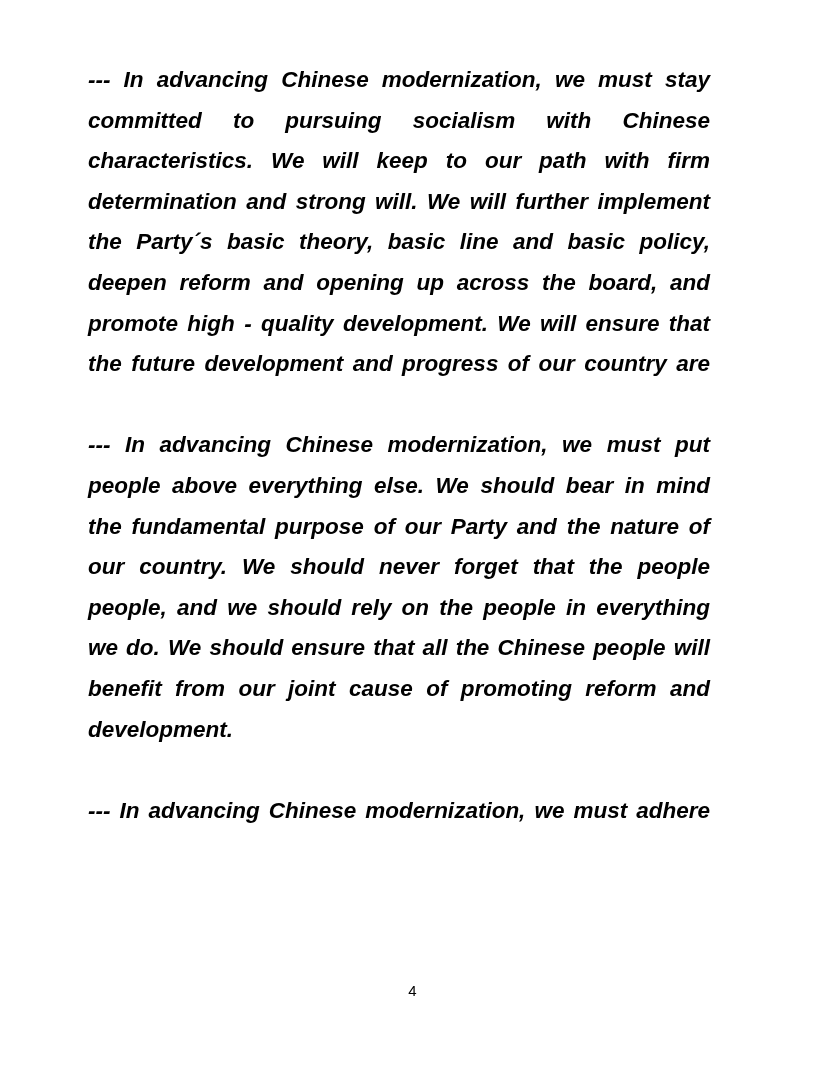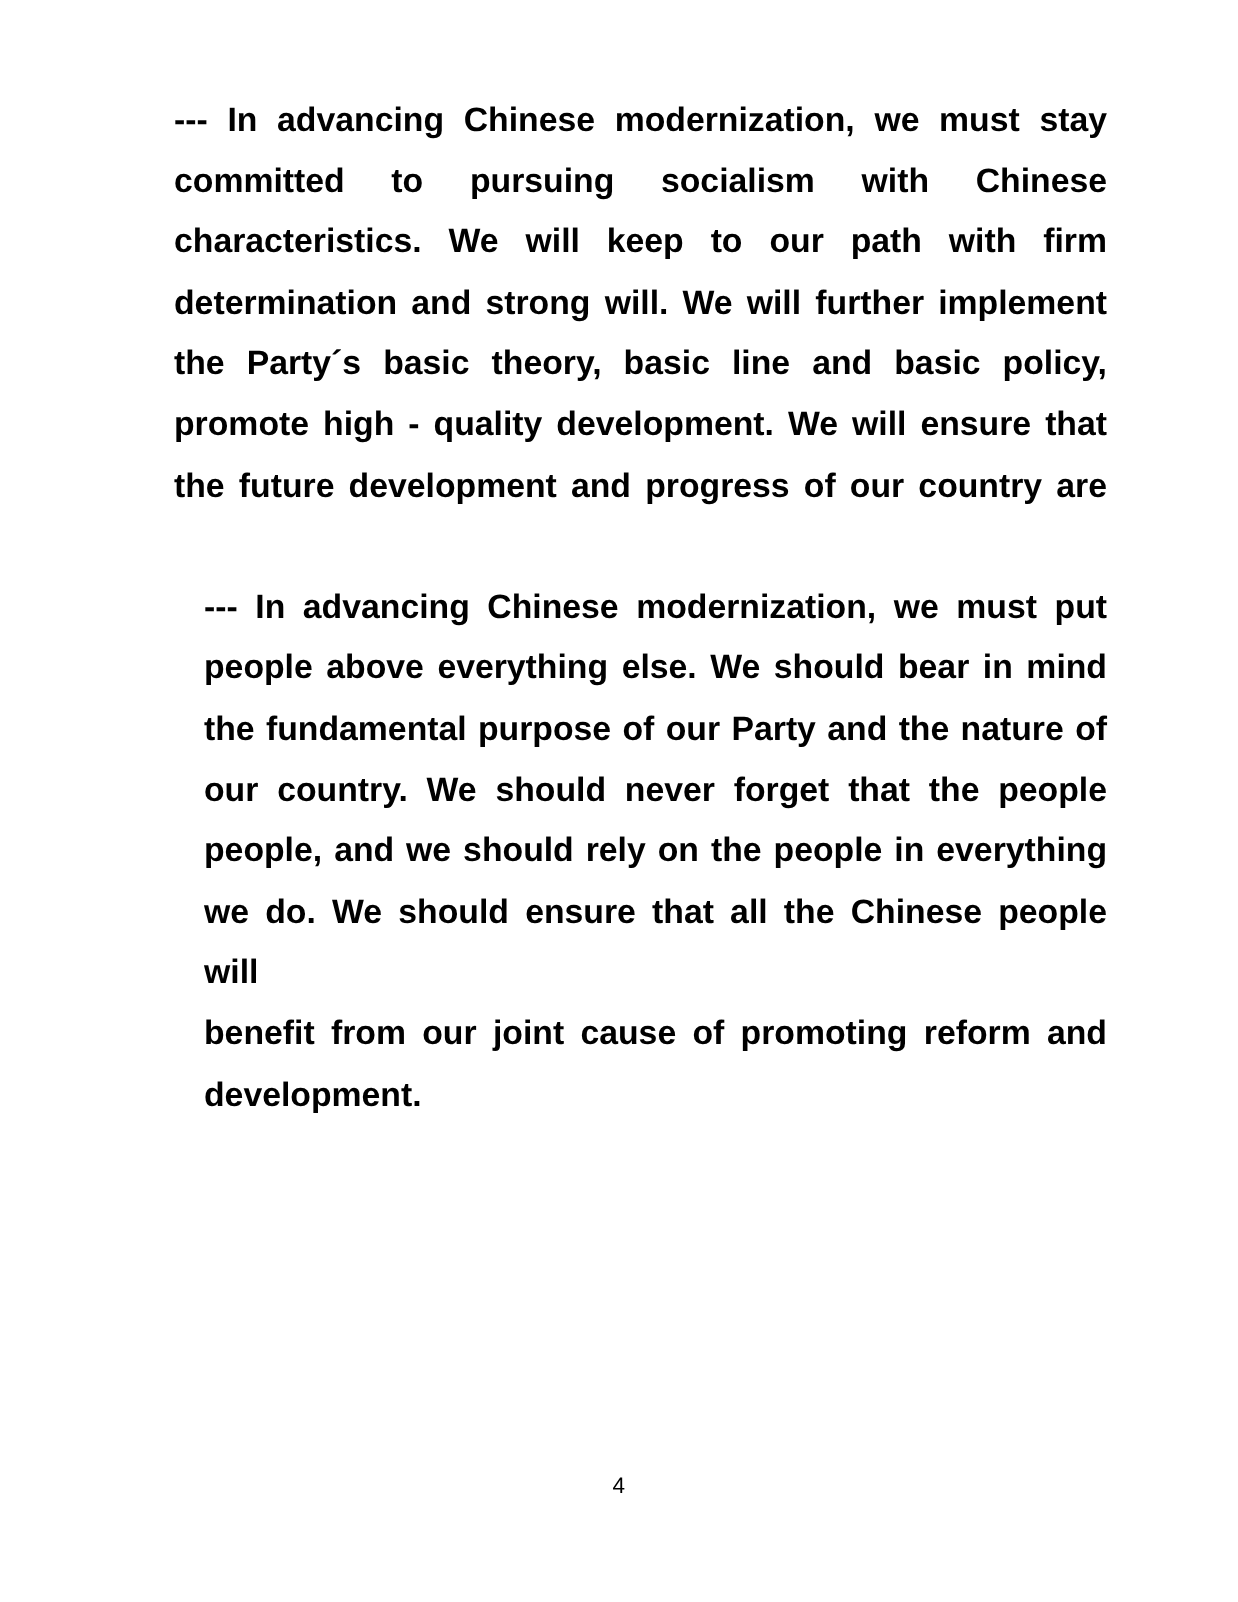--- a/index.html
+++ b/index.html
@@ -10,26 +10,27 @@
   body {
     width: 825px;
     height: 1068px;
     position: relative;
     font-family: "Liberation Sans", sans-serif;
     color: #000000;
     overflow: hidden;
   }
   .text-block {
     position: absolute;
-    left: 116px;
+    left: 88px;
     top: 60px;
     width: 622px;
+    font-style: italic;
   }
   .para { margin: 0; padding: 0; }
-  .para + .para { margin-top: 40.6px; margin-left: 20px; }
+  .para + .para { margin-top: 40.6px; }
   .line {
     font-size: 22.5px;
     font-weight: 700;
     line-height: 40.6px;
     color: #000000;
     text-align: justify;
     text-align-last: justify;
     word-spacing: normal;
   }
   .line.para-end {
@@ -51,33 +52,35 @@
 <body>
 
 <div class="text-block">
 
   <div class="para">
     <div class="line">--- In advancing Chinese modernization, we must stay</div>
     <div class="line">committed to pursuing socialism with Chinese</div>
     <div class="line">characteristics. We will keep to our path with firm</div>
     <div class="line">determination and strong will. We will further implement</div>
     <div class="line">the Party´s basic theory, basic line and basic policy,</div>
+    <div class="line">deepen reform and opening up across the board, and</div>
     <div class="line">promote high - quality development. We will ensure that</div>
     <div class="line">the future development and progress of our country are</div>
   </div>
 
   <div class="para">
     <div class="line">--- In advancing Chinese modernization, we must put</div>
     <div class="line">people above everything else. We should bear in mind</div>
     <div class="line">the fundamental purpose of our Party and the nature of</div>
     <div class="line">our country. We should never forget that the people</div>
     <div class="line">people, and we should rely on the people in everything</div>
     <div class="line">we do. We should ensure that all the Chinese people will</div>
     <div class="line">benefit from our joint cause of promoting reform and</div>
     <div class="line para-end">development.</div>
   </div>
 
   <div class="para">
+    <div class="line">--- In advancing Chinese modernization, we must adhere</div>
   </div>
 
 </div>
 
 <div class="page-number">4</div>
 
 </body></html>

